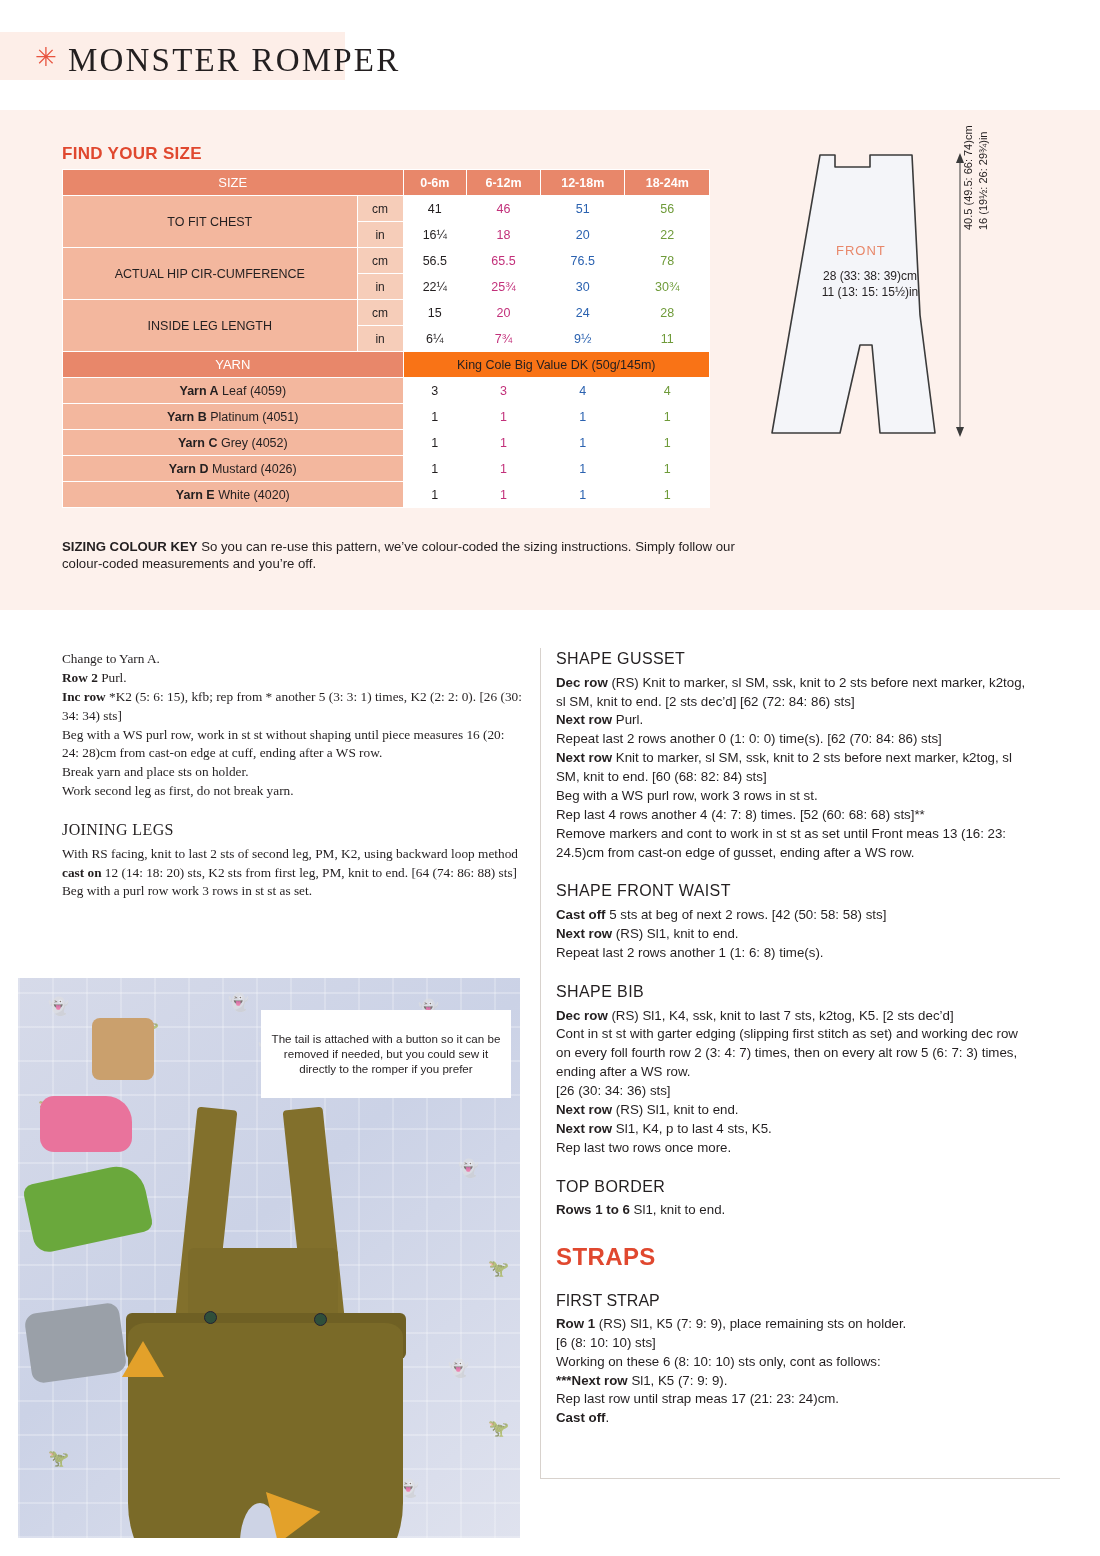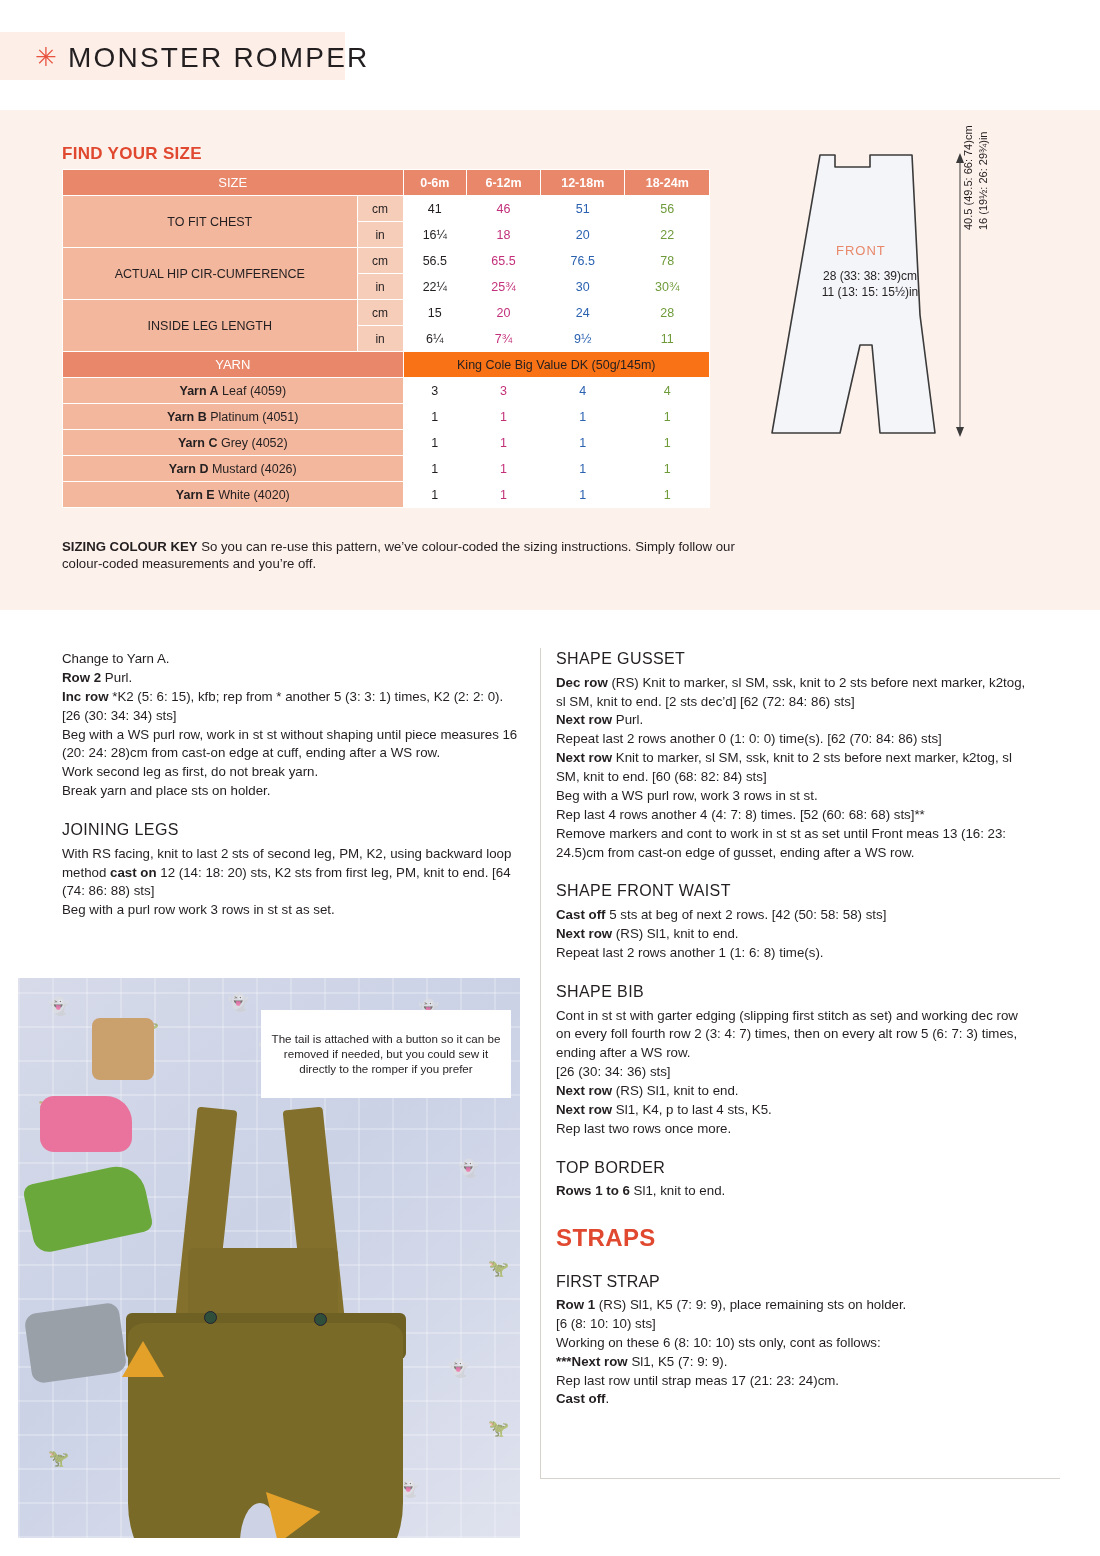--- a/index.html
+++ b/index.html
@@ -16,21 +16,21 @@
   .header-band {
     position:absolute; left:0; top:32px; width:345px; height:48px;
     background:#fdeee8;
   }
   .header-star {
     position:absolute; left:33px; top:44px; width:26px; height:26px;
     color:#e8543f; font-size:26px; line-height:26px; text-align:center;
   }
   .header-title {
     position:absolute; left:68px; top:42px;
-    font-size:28px; letter-spacing:2.2px; font-weight:400; color:#231f20;
+    font-size:33px; letter-spacing:2.2px; font-weight:400; color:#231f20;font-family:Liberation Serif, serif;
   }
   
   .cream-panel {
     position:absolute; left:0; top:110px; width:1100px; height:500px;
     background:#fdf1ec;
   }
   .find-size-title {
     position:absolute; left:62px; top:144px;
     color:#e0482f; font-size:17px; font-weight:bold; letter-spacing:0.3px;
   }
@@ -82,21 +82,21 @@
   }
   .sch-vert2 {
     position:absolute; left:977px; top:230px;
     font-size:11px; line-height:1.2;
     transform:rotate(-90deg); transform-origin:left top;
     white-space:nowrap;
   }
   
   .col-left {
     position:absolute; left:62px; top:650px; width:460px;
-    font-size:13.3px; line-height:1.42;
+    font-size:13.3px; line-height:1.42;font-family:Liberation Serif, serif;
   }
   .col-right {
     position:absolute; left:556px; top:648px; width:470px;
     font-size:13.3px; line-height:1.42;
   }
   .col-right .sec-head, .col-left .sec-head {
     font-size:16px; letter-spacing:0.4px; margin:18px 0 3px; font-weight:400;
   }
   .straps-head {
     color:#e0482f; font-size:24px; font-weight:bold; letter-spacing:0.4px;
@@ -320,22 +320,22 @@
 <div class="sch-vert2">16 (19½: 26: 29¾)in</div>
 
 <div class="divider"></div>
 <div class="divider-h"></div>
 
 <div class="col-left">
   <p>Change to Yarn A.</p>
   <p><b>Row 2</b><span> Purl.</span></p>
   <p><b>Inc row</b><span> *K2 (5: 6: 15), kfb; rep from * another 5 (3: 3: 1) times, K2 (2: 2: 0). [26 (30: 34: 34) sts]</span></p>
   <p>Beg with a WS purl row, work in st st without shaping until piece measures 16 (20: 24: 28)cm from cast-on edge at cuff, ending after a WS row.</p>
+  <p>Break yarn and place sts on holder.</p>
   <p>Work second leg as first, do not break yarn.</p>
-  <p>Break yarn and place sts on holder.</p>
 
   <div class="sec-head">JOINING LEGS</div>
   <p><span>With RS facing, knit to last 2 sts of second leg, PM, K2, using backward loop method </span><b>cast on</b><span> 12 (14: 18: 20) sts, K2 sts from first leg, PM, knit to end. [64 (74: 86: 88) sts]</span></p>
   <p>Beg with a purl row work 3 rows in st st as set.</p>
 </div>
 
 <div class="photo">
   <div class="photo-bg"></div>
   <div class="monsters">
     <span style="left:30px;top:18px">👻</span>
@@ -384,20 +384,21 @@
   <p>Beg with a WS purl row, work 3 rows in st st.</p>
   <p>Rep last 4 rows another 4 (4: 7: 8) times. [52 (60: 68: 68) sts]**</p>
   <p>Remove markers and cont to work in st st as set until Front meas 13 (16: 23: 24.5)cm from cast-on edge of gusset, ending after a WS row.</p>
 
   <div class="sec-head">SHAPE FRONT WAIST</div>
   <p><b>Cast off</b><span> 5 sts at beg of next 2 rows. [42 (50: 58: 58) sts]</span></p>
   <p><b>Next row</b><span> (RS) Sl1, knit to end.</span></p>
   <p>Repeat last 2 rows another 1 (1: 6: 8) time(s).</p>
 
   <div class="sec-head">SHAPE BIB</div>
+  <p><b>Dec row</b><span> (RS) Sl1, K4, ssk, knit to last 7 sts, k2tog, K5. [2 sts dec’d]</span></p>
   <p>Cont in st st with garter edging (slipping first stitch as set) and working dec row on every foll fourth row 2 (3: 4: 7) times, then on every alt row 5 (6: 7: 3) times, ending after a WS row.</p>
   <p>[26 (30: 34: 36) sts]</p>
   <p><b>Next row</b><span> (RS) Sl1, knit to end.</span></p>
   <p><b>Next row</b><span> Sl1, K4, p to last 4 sts, K5.</span></p>
   <p>Rep last two rows once more.</p>
 
   <div class="sec-head">TOP BORDER</div>
   <p><b>Rows 1 to 6</b><span> Sl1, knit to end.</span></p>
 
   <div class="straps-head">STRAPS</div>

